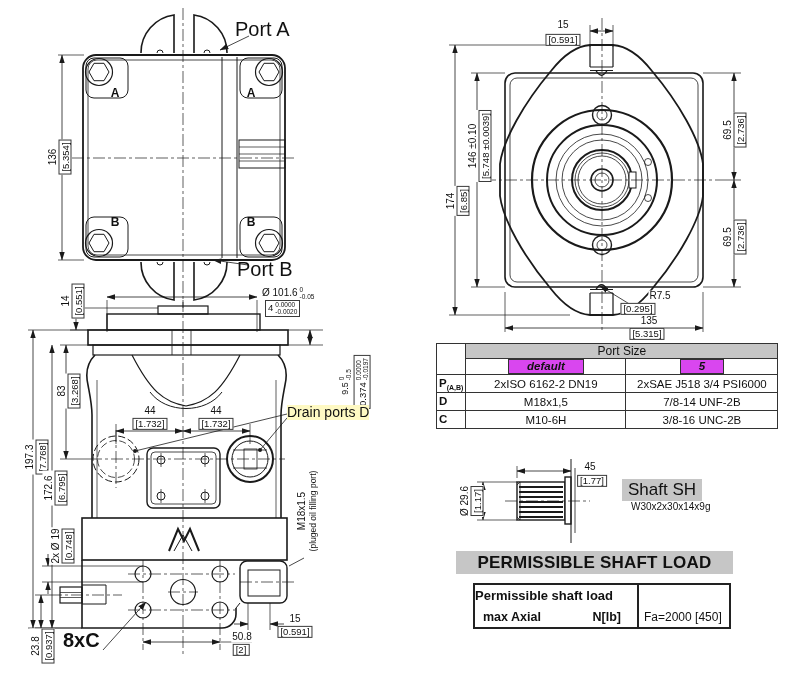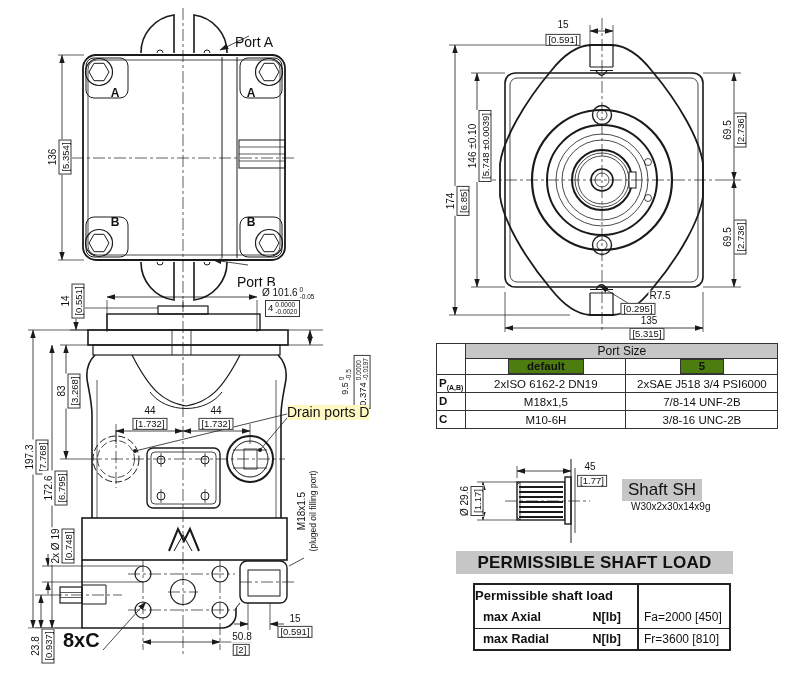--- a/index.html
+++ b/index.html
@@ -12,36 +12,36 @@
   .xl{stroke-width:.7}.dl{stroke-width:.8}
   .cl{stroke-width:.7;stroke-dasharray:12 3 3 3}
   .dsh{stroke-dasharray:7 3}
   .t{position:absolute;white-space:nowrap;line-height:1.08;}
   .c{transform:translate(-50%,-50%);}
   .dim{font-size:10px;background:#fff;padding:0 1px;}
   .bx{border:1px solid #3a3a3a;padding:0 2px;background:#fff;font-size:9.5px;}
   .rot{position:absolute;display:flex;flex-direction:column;align-items:center;row-gap:1px;
        transform:translate(-50%,-50%) rotate(-90deg);background:#fff;white-space:nowrap;}
   .rot .dim{padding:0 1px;background:#fff;}
-  .big{font-size:14px;margin-top:16px;}
+  .big{font-size:20px;}
   .bold{font-weight:bold;}
   .sm{font-size:8.5px;}
   .tp{display:inline-flex;flex-direction:column;font-size:6.5px;line-height:1.15;
       vertical-align:-2px;margin-left:2px;text-align:left;}
   .rowflex{display:inline-flex;align-items:center;}
   
   .port-table{position:absolute;left:436px;top:343px;border-collapse:collapse;font-size:11.5px;
               table-layout:fixed;border-radius:12px;}
   .port-table td{border:1px solid #333;text-align:center;padding:0 2px;background:#fff;}
   .port-table td.hdr{background:#c6c6c6;font-size:12px;height:13px;}
   .port-table td.sub{height:14px;}
   .port-table td.lblc{width:21px;font-weight:bold;text-align:left;padding-left:2px;background:#fff;}
   .port-table td.cell{height:17px;}
   .port-table col.c1{width:160px}.port-table col.c2{width:152px}
-  .boxed{border:1px solid #333;padding:0 18px;font-weight:bold;background:#4d7c0f;display:inline-block;line-height:1.15;font-size:11.5px;}
+  .boxed{border:1px solid #333;padding:0 18px;font-weight:bold;background:#d946ef;display:inline-block;line-height:1.15;font-size:11.5px;font-style:italic;}
   .port-table sub{font-size:7px;}
   
   .heading-bar{position:absolute;left:456px;top:551px;width:277px;height:23px;background:#c6c6c6;
                font-weight:bold;font-size:17px;display:flex;align-items:center;justify-content:center;
                letter-spacing:.2px;}
   .load-table{position:absolute;left:473px;top:583px;border-collapse:collapse;font-weight:bold;}
   .load-table td{padding:0;}
   .load-table .ll{width:162px;border-right:2px solid #222;}
   .load-table .lr{width:85px;font-weight:normal;font-size:12px;padding-left:5px;}
   .load-table tr{height:22px;}
@@ -381,25 +381,16 @@
   </tr>
   <tr>
     <td class="ll">
       <div class="lblrow">
               <span>max Axial</span>
               <span>N[lb]</span>
             </div>
     </td>
     <td class="lr">Fa=2000 [450]</td>
   </tr>
-  <tr class="sep">
-    <td class="ll">
-      <div class="lblrow">
-              <span>max Radial</span>
-              <span>N[lb]</span>
-            </div>
-    </td>
-    <td class="lr">Fr=3600 [810]</td>
-  </tr>
 </tbody>
     </table>
 
 </div>
 
 </body></html>

